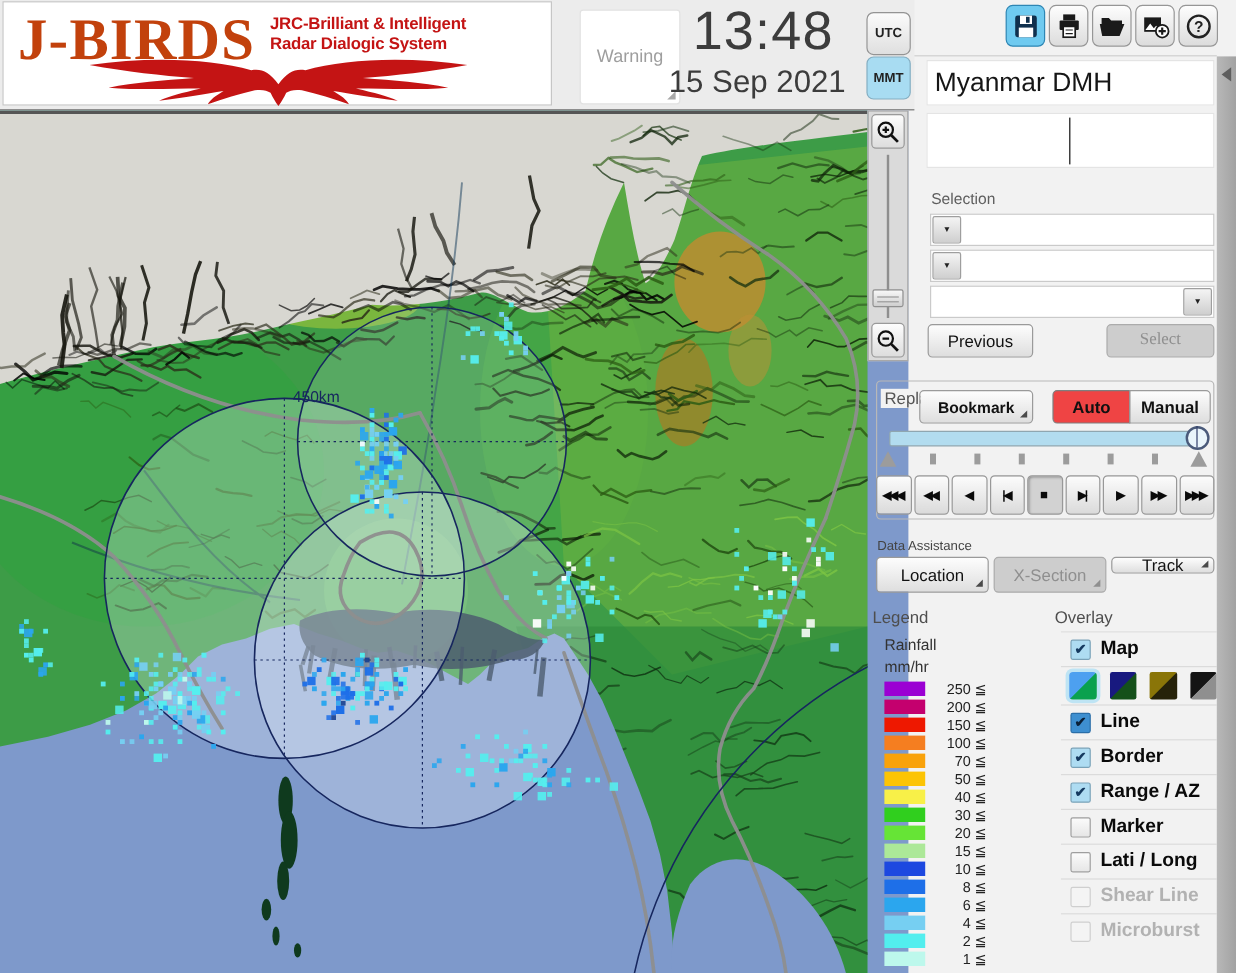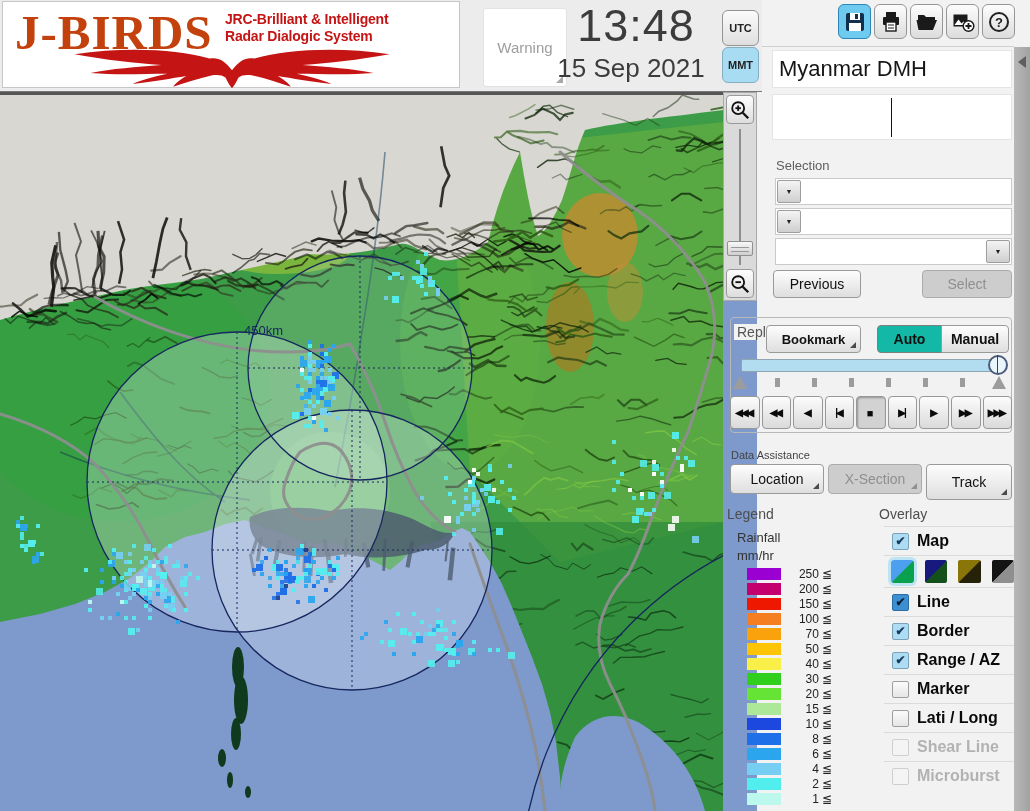--- a/index.html
+++ b/index.html
@@ -44,49 +44,49 @@
   .dd{left:775px;width:237px;height:27px;background:#FFF;border:1px solid #CACACA;box-sizing:border-box;display:flex;}
   .dd .val{flex:1;font-size:16px;font-weight:bold;color:#1A1A1A;line-height:25px;padding-left:5px;overflow:hidden;white-space:nowrap;}
   .dd .arrowbtn{width:22px;margin:1px;background:linear-gradient(#F4F4F4,#CFCFCF);border:1px solid #9E9E9E;border-radius:2px;
     display:flex;align-items:center;justify-content:center;font-size:7px;color:#222;}
   .btn{background:linear-gradient(#FDFDFD,#DEDEDE);border:1px solid #9A9A9A;border-radius:4px;box-sizing:border-box;
     display:flex;align-items:center;justify-content:center;font-size:14px;color:#111;}
   .btn.disabled{background:#CDCDCD;color:#8F8F8F;border-color:#ABABAB;}
   .menu::after{content:"";position:absolute;right:4px;bottom:4px;border-left:6px solid transparent;border-bottom:6px solid #4A4A4A;}
   .btn.disabled.menu::after{border-bottom-color:#8F8F8F;}
   #btn-previous{left:773px;top:270px;width:88px;height:28px;}
-  #btn-select{left:922px;top:270px;width:90px;height:28px;}
+  #btn-select{left:922px;top:270px;width:90px;height:28px;font-family:Liberation Serif, serif;}
   
   #replay-box{left:730px;top:317px;width:282px;height:116px;border:1px solid #B8B8B8;border-radius:4px;box-sizing:border-box;}
   #replay-label{left:734px;top:324px;font-size:14px;color:#555;background:#F2F2F2;padding:0 3px;}
   #btn-bookmark{left:766px;top:325px;width:95px;height:28px;font-size:13px;font-weight:bold;}
-  #btn-auto{left:877px;top:325px;width:65px;height:28px;background:#14b8a6;border:1px solid #7E7E7E;border-radius:4px 0 0 4px;font-weight:bold;}
+  #btn-auto{left:877px;top:325px;width:65px;height:28px;background:#ef4444;border:1px solid #7E7E7E;border-radius:4px 0 0 4px;font-weight:bold;}
   #btn-manual{left:941px;top:325px;width:68px;height:28px;border-radius:0 4px 4px 0;font-weight:bold;}
   #rtrack{left:741px;top:359px;width:260px;height:13px;background:#B2DCEF;border:1px solid #8FA6B0;border-radius:2px;box-sizing:border-box;}
   #rthumb{left:988px;top:355px;width:20px;height:20px;background:#EAF5FB;border:2px solid #4A5A7A;border-radius:50%;box-sizing:border-box;}
   #rthumb::after{content:"";position:absolute;left:7px;top:-2px;width:1px;height:18px;background:#33406A;}
   .slidetri{width:0;height:0;border-left:7px solid transparent;border-right:7px solid transparent;border-bottom:13px solid #9C9C9C;}
   #tri-left{left:733px;top:376px;} #tri-right{left:992px;top:376px;}
   .tick{top:378px;width:5px;height:9px;background:#9C9C9C;}
   #playback{left:730px;top:396px;width:282px;display:flex;gap:2px;}
   .pbtn{flex:1;height:33px;background:linear-gradient(#FCFCFC,#DADADA);border:1px solid #989898;border-radius:4px;box-sizing:border-box;
     display:flex;align-items:center;justify-content:center;font-size:10px;font-weight:bold;color:#0A0A0A;letter-spacing:-2px;padding-right:2px;white-space:nowrap;}
   .pbtn.pressed{background:#D2D2D2;box-shadow:inset 1px 1px 2px rgba(0,0,0,.3);font-size:11px;letter-spacing:0;}
   
   #da-label{left:731px;top:449px;font-size:11px;color:#444;}
   #btn-location{left:730px;top:464px;width:94px;height:30px;}
   #btn-xsection{left:828px;top:464px;width:94px;height:30px;}
-  #btn-track{left:926px;top:464px;width:86px;height:36px;}
+  #btn-track{left:926px;top:464px;width:86px;height:14px;}
   
   #legend-label{left:727px;top:506px;font-size:14px;color:#4E4E4E;}
   #overlay-label{left:879px;top:506px;font-size:14px;color:#4E4E4E;}
   #legend-sub1{left:737px;top:530px;font-size:13px;color:#333;}
   #legend-sub2{left:737px;top:548px;font-size:13px;color:#333;}
   #legend-rows{left:737px;top:566px;width:95px;}
-  .lrow{height:15px;display:flex;align-items:center;justify-content:flex-end;}
+  .lrow{height:15px;display:flex;align-items:center;}
   .lswatch{width:34px;height:12px;}
   .lval{width:38px;text-align:right;font-size:12px;color:#222;}
   .lsuf{font-size:12px;color:#222;margin-left:3px;}
   
   #overlay-rows{left:884px;top:526px;width:130px;height:285px;overflow:hidden;}
   .orow{position:relative;border-top:1px solid #DBDBDB;display:flex;align-items:center;height:28px;}
   .orow .cb{width:17px;height:17px;margin-left:8px;border:1px solid #9E9E9E;border-radius:2px;background:linear-gradient(#FBFBFB,#E6E6E6);
     display:flex;align-items:center;justify-content:center;font-size:12px;font-weight:bold;color:#15395F;box-sizing:border-box;}
   .orow .cb.on{background:#AEDCF2;border-color:#7AA2B8;}
   .orow .cb.on2{background:#3E8FD0;border-color:#2A6EA8;color:#0A2038;}

